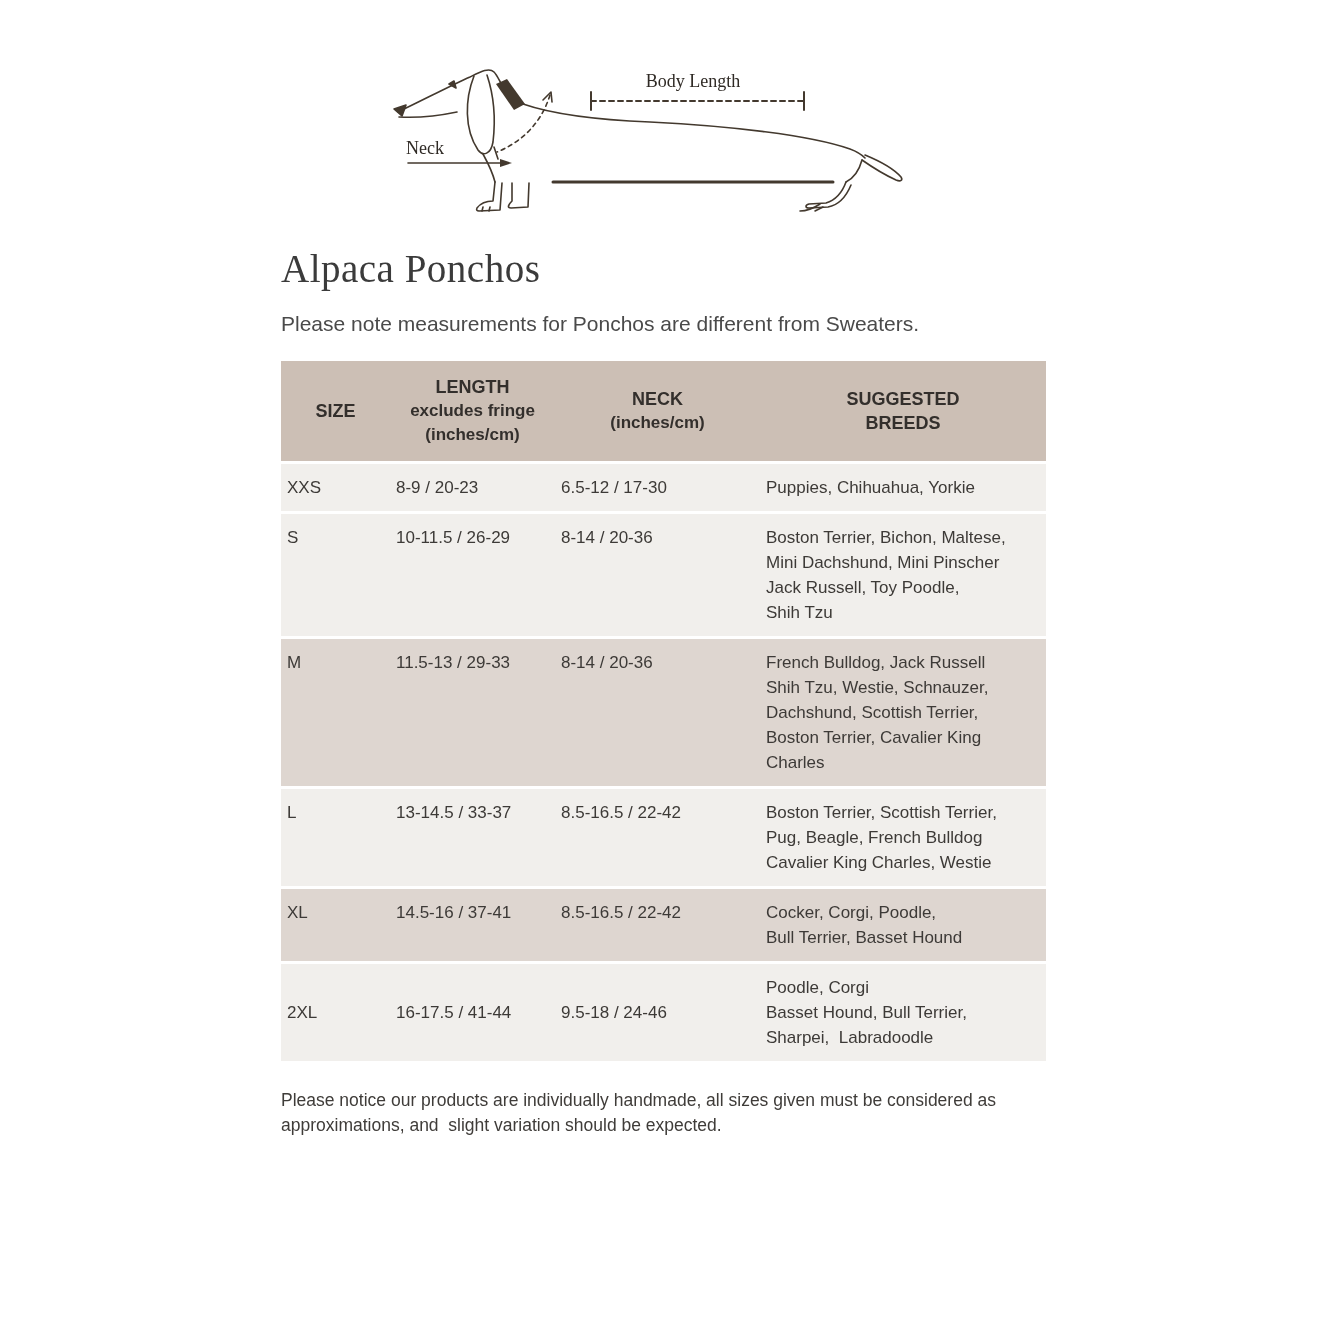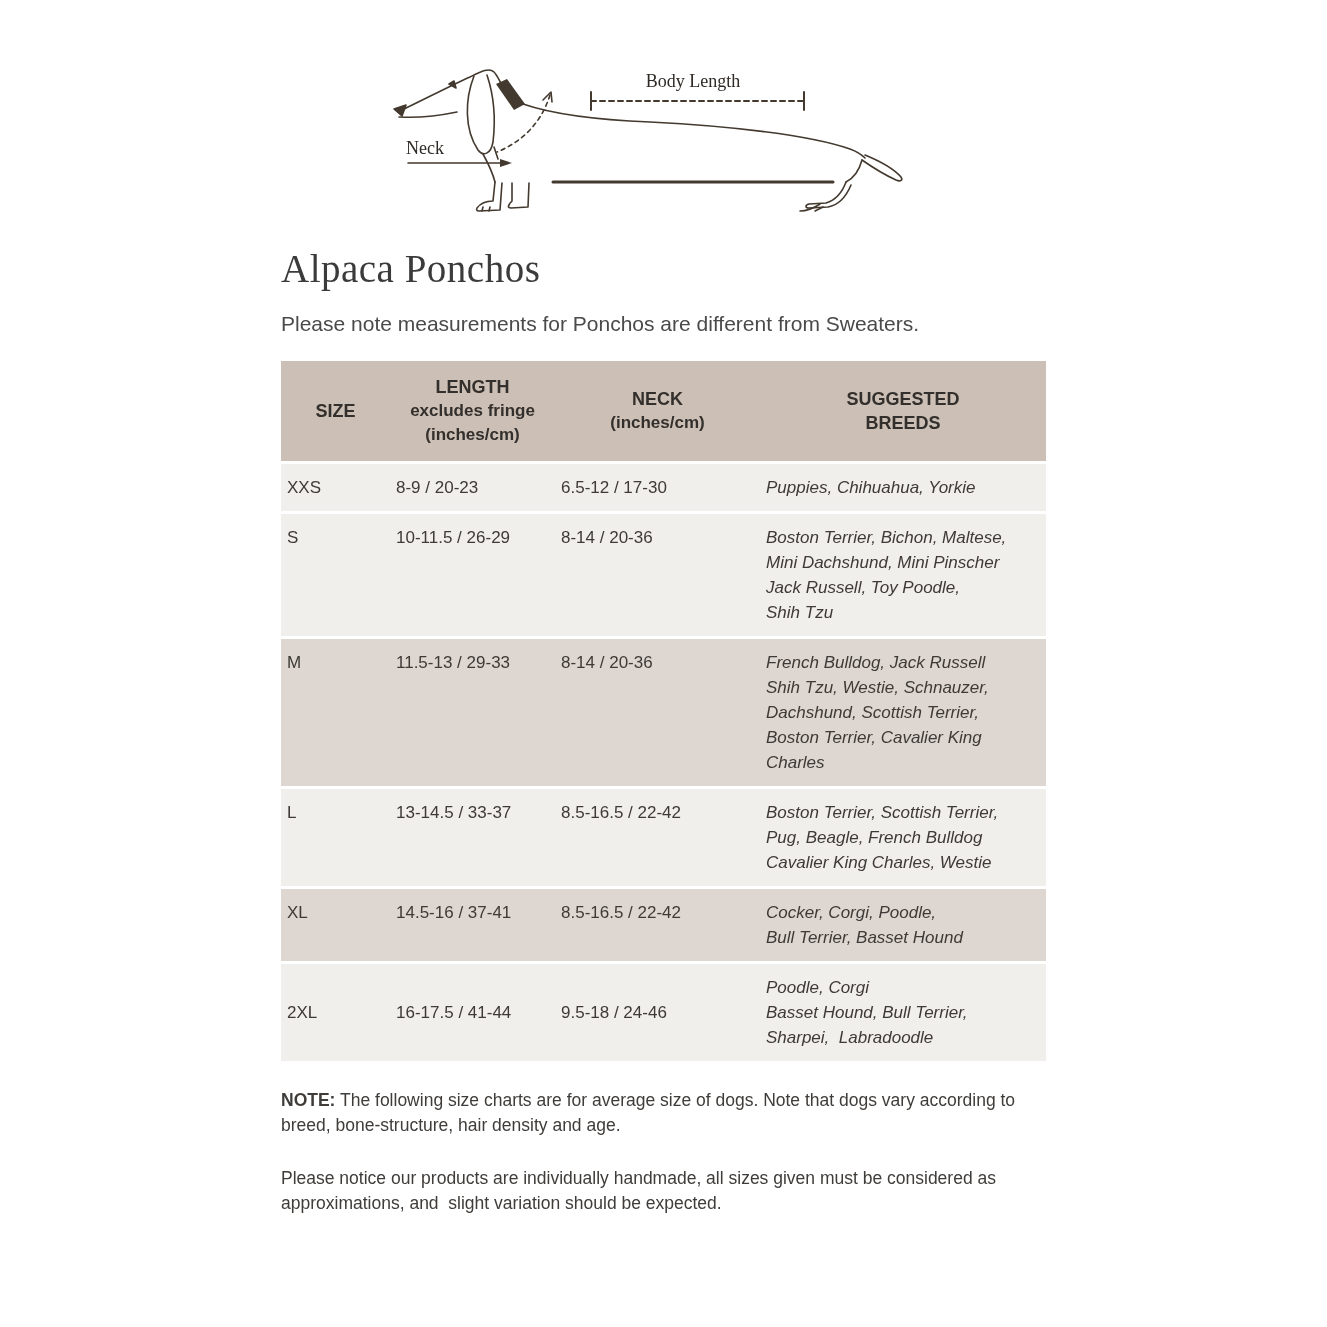--- a/index.html
+++ b/index.html
@@ -73,21 +73,21 @@
     font-size:17px;
     line-height:25px;
     text-align:left;
     vertical-align:top;
     padding:11px 6px;
     color:#3d3a37;
   }
   tr.row-light td{background:var(--row-light);}
   tr.row-dark td{background:var(--row-dark);}
   tr.v-middle td{vertical-align:middle;}
-  .breed-line{white-space:pre-wrap;font-style:italic;}
+  .breed-line{white-space:pre-wrap;}
   .notes{margin-top:24px;max-width:735px;}
   .note-para{
     font-size:17.5px;
     line-height:25px;
     color:#3f3c39;
     margin:0 0 28px 0;
     white-space:pre-wrap;
   }
   .note-label{font-weight:bold;}
 </style>
@@ -232,17 +232,16 @@
     <td>
             <div class="breed-line">Poodle, Corgi</div>
             <div class="breed-line">Basset Hound, Bull Terrier,</div>
             <div class="breed-line">Sharpei,  Labradoodle</div>
           </td>
   </tr>
       </tbody>
   </table>
 
   <div class="notes">
-    <p class="note-para"><span class="note-label">NOTE:</span><span> The following size charts are for average size of dogs. Note that dogs vary according to breed, bone-structure, hair density and age.</span></p>
     <p class="note-para">Please notice our products are individually handmade, all sizes given must be considered as approximations, and  slight variation should be expected.</p>
   </div>
 
 </div>
 
 </body></html>

